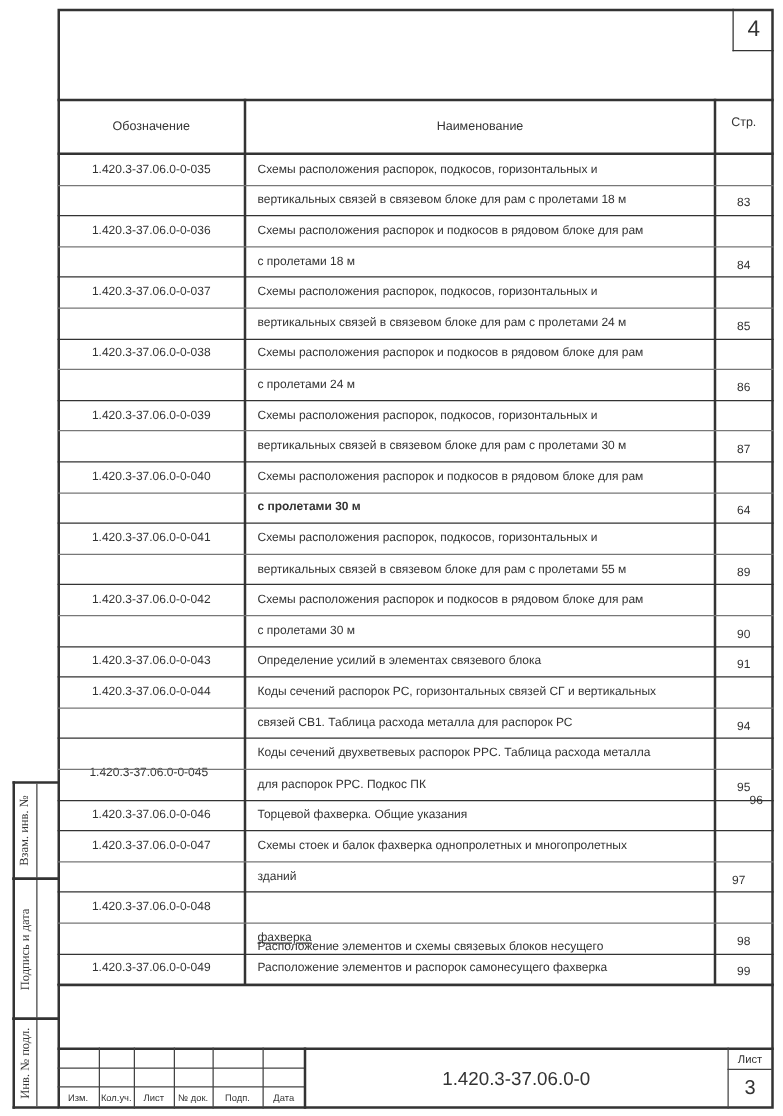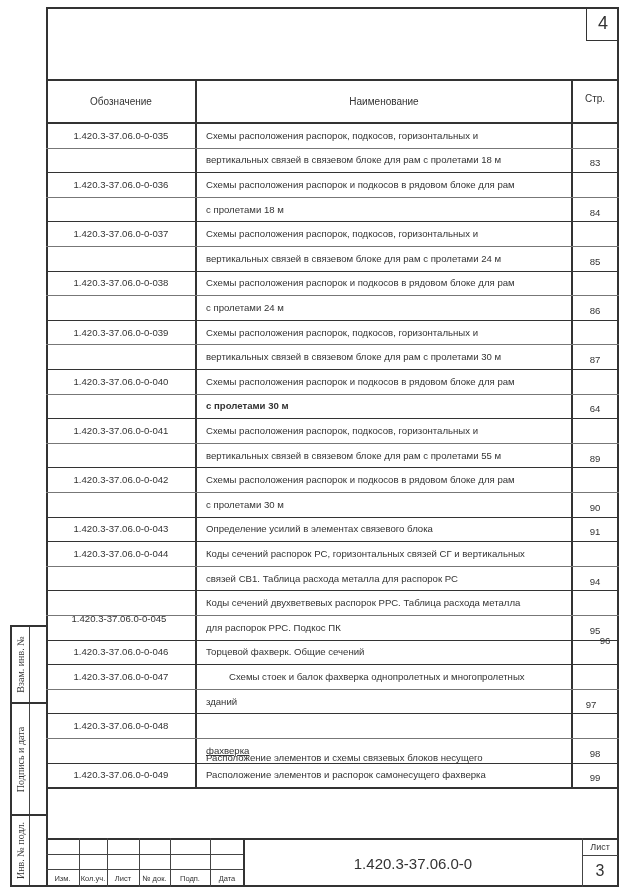--- a/index.html
+++ b/index.html
@@ -104,25 +104,25 @@
     <div class="abs cell desc" style="left: 196px; top: 565.8px; width: 376px; height: 24.6px;">связей СВ1. Таблица расхода металла для распорок РС</div>
     <div class="abs cell pg" style="left: 572px; top: 568.8px; width: 46px; height: 24.6px;">94</div>
     <div class="abs hline" style="left: 46px; top: 590.4px; width: 573px; border-top: 1px solid rgb(51, 51, 51);"></div>
     <div class="abs cell code" style="left: 46px; top: 590.4px; width: 146px; height: 24.6px; margin-top: 16px;">1.420.3-37.06.0-0-045</div>
     <div class="abs cell desc" style="left: 196px; top: 590.4px; width: 376px; height: 24.6px;">Коды сечений двухветвевых распорок РРС. Таблица расхода металла</div>
     <div class="abs hline" style="left: 46px; top: 615px; width: 573px; border-top: 1px solid rgb(119, 119, 119);"></div>
     <div class="abs cell desc" style="left: 196px; top: 615px; width: 376px; height: 24.6px;">для распорок РРС. Подкос ПК</div>
     <div class="abs cell pg" style="left: 572px; top: 618px; width: 46px; height: 24.6px;">95</div>
     <div class="abs hline" style="left: 46px; top: 639.6px; width: 573px; border-top: 1px solid rgb(51, 51, 51);"></div>
     <div class="abs cell code" style="left: 46px; top: 639.6px; width: 150px; height: 24.6px;">1.420.3-37.06.0-0-046</div>
-    <div class="abs cell desc" style="left: 196px; top: 639.6px; width: 376px; height: 24.6px;">Торцевой фахверк. Общие сечений</div>
+    <div class="abs cell desc" style="left: 196px; top: 639.6px; width: 376px; height: 24.6px;">Торцевой фахверка. Общие указания</div>
     <div class="abs cell pg" style="left: 572px; top: 628px; width: 66px; height: 24.6px;">96</div>
     <div class="abs hline" style="left: 46px; top: 664.2px; width: 573px; border-top: 1px solid rgb(51, 51, 51);"></div>
     <div class="abs cell code" style="left: 46px; top: 664.2px; width: 150px; height: 24.6px;">1.420.3-37.06.0-0-047</div>
-    <div class="abs cell desc" style="left: 196px; top: 664.2px; width: 328px; height: 24.6px; margin-left: 23px;">Схемы стоек и балок фахверка однопролетных и многопролетных</div>
+    <div class="abs cell desc" style="left: 196px; top: 664.2px; width: 328px; height: 24.6px;">Схемы стоек и балок фахверка однопролетных и многопролетных</div>
     <div class="abs hline" style="left: 46px; top: 688.8px; width: 573px; border-top: 1px solid rgb(119, 119, 119);"></div>
     <div class="abs cell desc" style="left: 196px; top: 688.8px; width: 376px; height: 24.6px;">зданий</div>
     <div class="abs cell pg" style="left: 572px; top: 691.8px; width: 38px; height: 24.6px;">97</div>
     <div class="abs hline" style="left: 46px; top: 713.4px; width: 573px; border-top: 1px solid rgb(51, 51, 51);"></div>
     <div class="abs cell code" style="left: 46px; top: 713.4px; width: 150px; height: 24.6px;">1.420.3-37.06.0-0-048</div>
     <div class="abs cell desc" style="left: 196px; top: 713.4px; width: 376px; height: 24.6px; margin-top: 32px;">Расположение элементов и схемы связевых блоков несущего</div>
     <div class="abs hline" style="left: 46px; top: 738px; width: 573px; border-top: 1px solid rgb(119, 119, 119);"></div>
     <div class="abs cell desc" style="left: 196px; top: 738px; width: 440px; height: 24.6px; text-decoration: underline;">фахверка</div>
     <div class="abs cell pg" style="left: 572px; top: 741px; width: 46px; height: 24.6px;">98</div>
     <div class="abs hline" style="left: 46px; top: 762.6px; width: 573px; border-top: 1px solid rgb(51, 51, 51);"></div>

